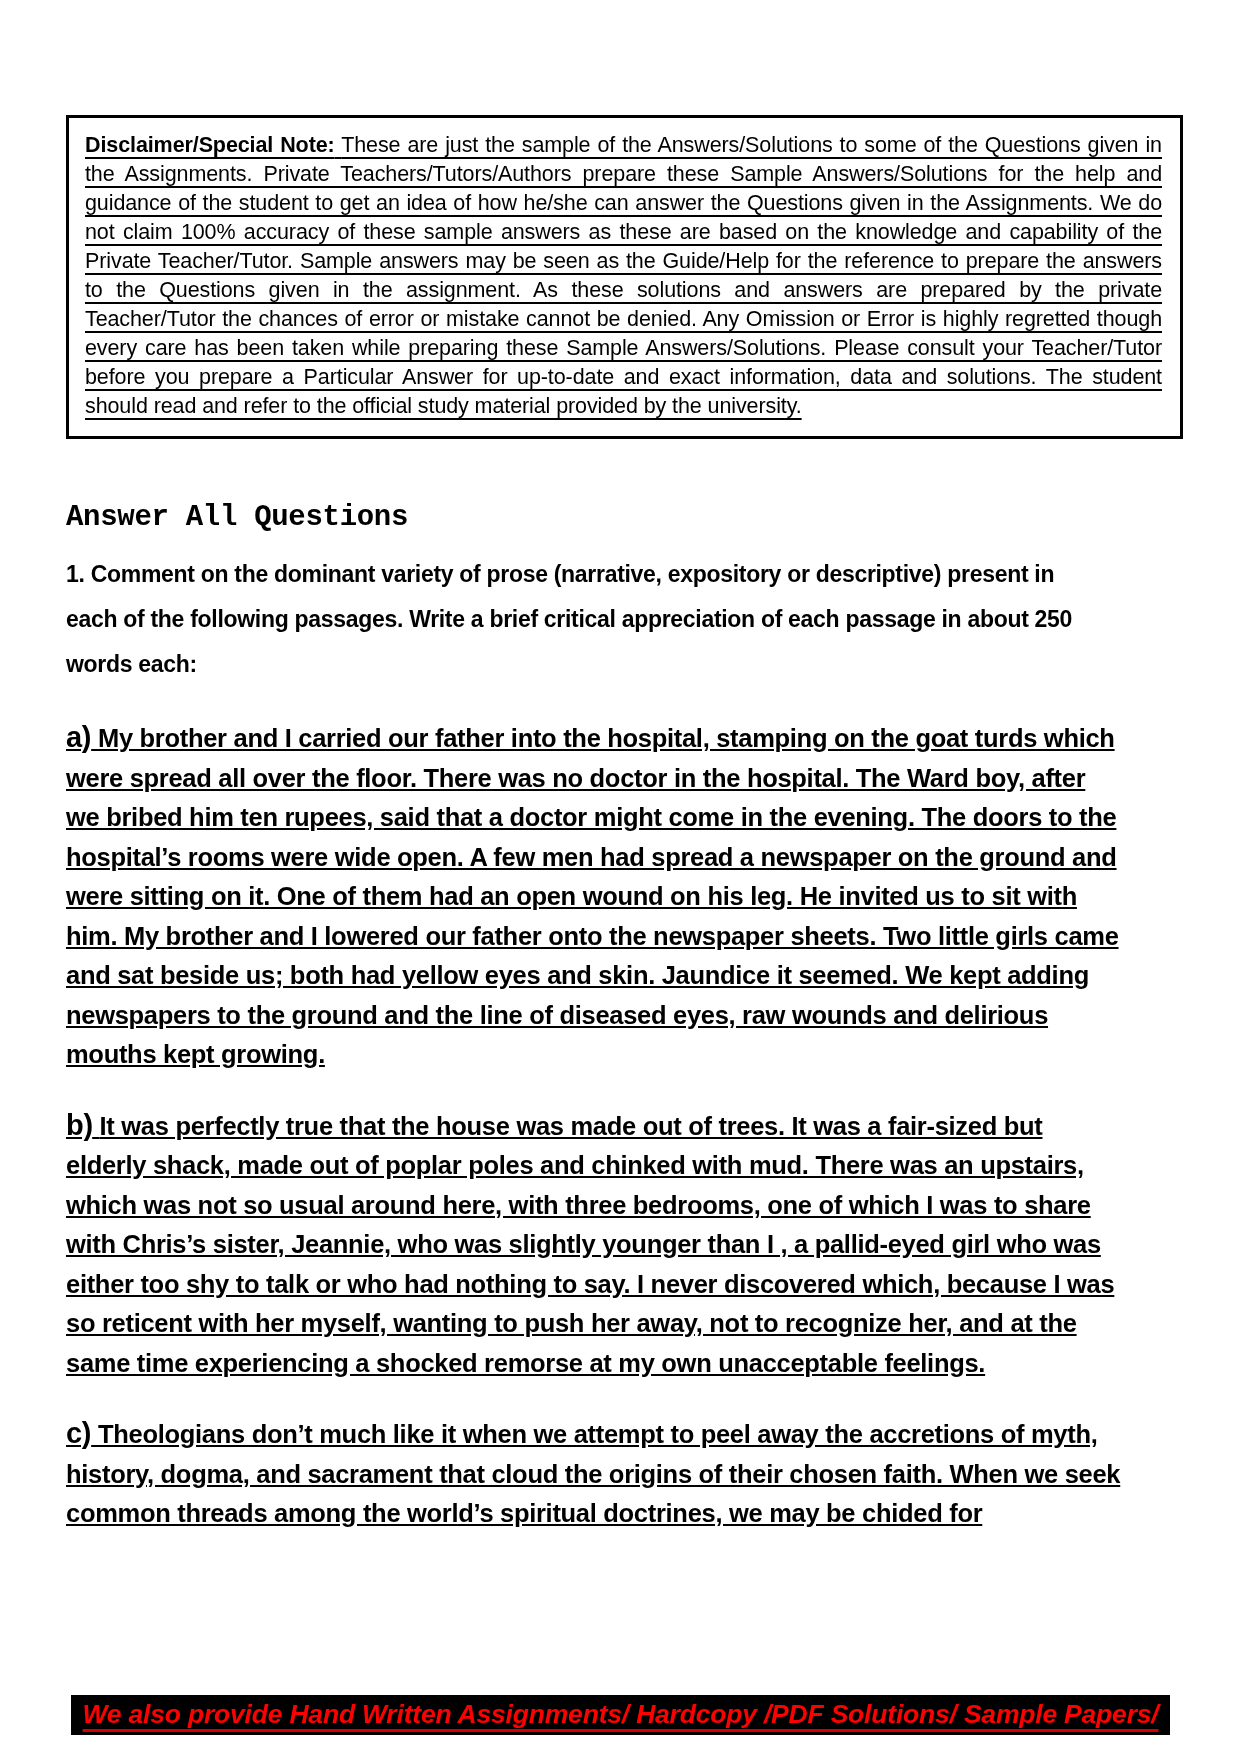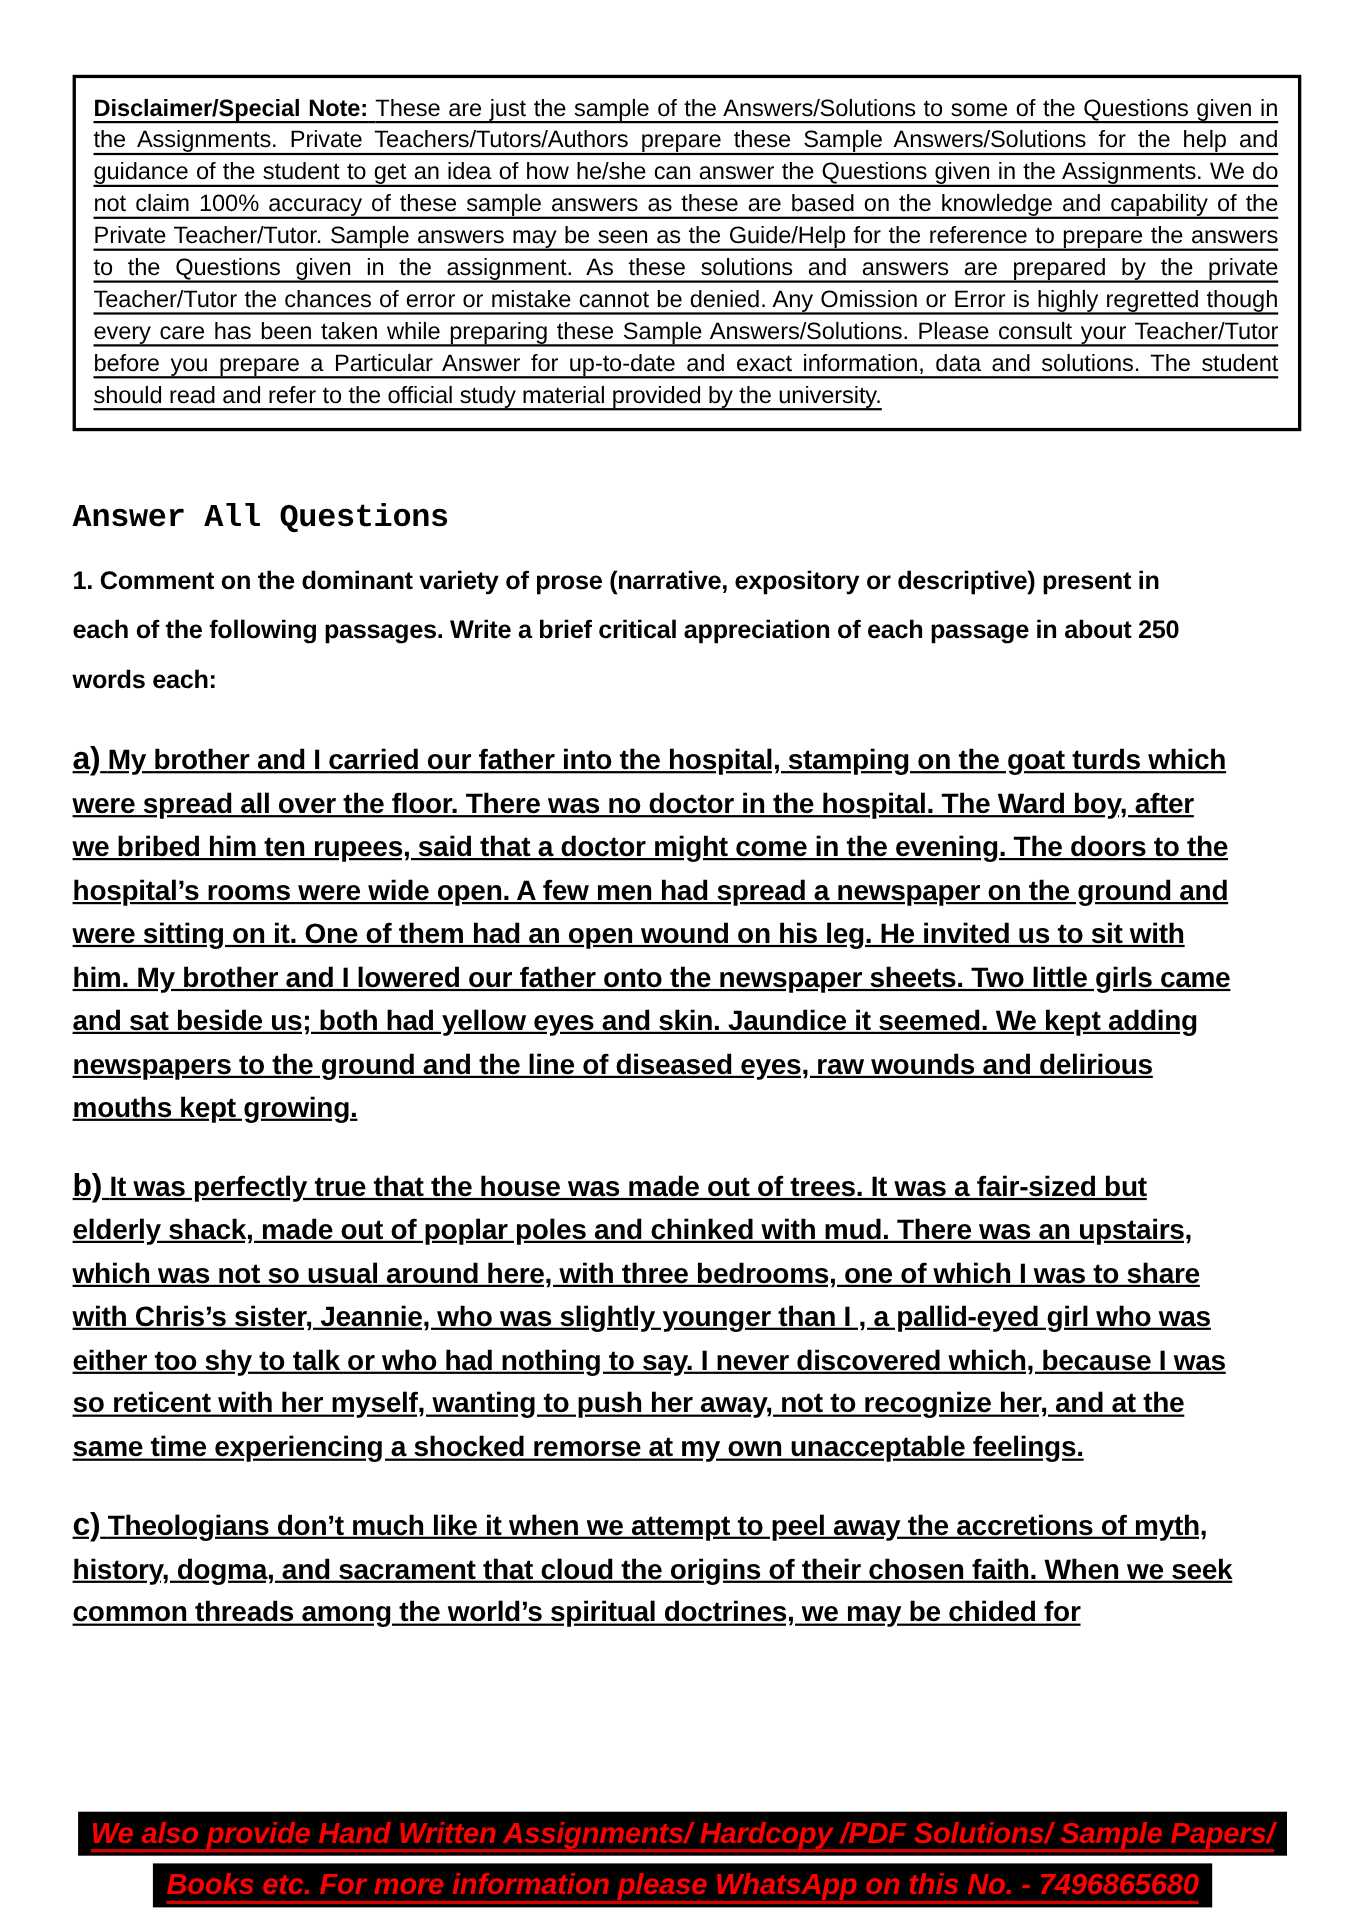--- a/index.html
+++ b/index.html
@@ -8,21 +8,21 @@
     width: 1241px;
     height: 1755px;
     position: relative;
     font-family: "Liberation Sans", "DejaVu Sans", sans-serif;
     color: #000000;
     overflow: hidden;
   }
   .page {
     position: absolute;
     inset: 0;
-    padding: 68px 58px 0 66px;
+    padding: 115px 58px 0 66px;
     border-radius: 15px;
   }
   
   .disclaimer-box {
     border: 3px solid #000000;
     width: 1117px;
     padding: 13px 18px 15px 16px;
   }
   .disclaimer-text {
     font-size: 21.5px;
@@ -104,16 +104,15 @@
   <h2 class="question-heading">1. Comment on the dominant variety of prose (narrative, expository or descriptive) present in each of the following passages. Write a brief critical appreciation of each passage in about 250 words each:</h2>
 
   <p class="passage"><span class="passage-marker">a)</span> <span>My brother and I carried our father into the hospital, stamping on the goat turds which were spread all over the floor. There was no doctor in the hospital. The Ward boy, after we bribed him ten rupees, said that a doctor might come in the evening. The doors to the hospital’s rooms were wide open. A few men had spread a newspaper on the ground and were sitting on it. One of them had an open wound on his leg. He invited us to sit with him. My brother and I lowered our father onto the newspaper sheets. Two little girls came and sat beside us; both had yellow eyes and skin. Jaundice it seemed. We kept adding newspapers to the ground and the line of diseased eyes, raw wounds and delirious mouths kept growing.</span></p>
 
   <p class="passage"><span class="passage-marker">b)</span> <span>It was perfectly true that the house was made out of trees. It was a fair-sized but elderly shack, made out of poplar poles and chinked with mud. There was an upstairs, which was not so usual around here, with three bedrooms, one of which I was to share with Chris’s sister, Jeannie, who was slightly younger than I , a pallid-eyed girl who was either too shy to talk or who had nothing to say. I never discovered which, because I was so reticent with her myself, wanting to push her away, not to recognize her, and at the same time experiencing a shocked remorse at my own unacceptable feelings.</span></p>
 
   <p class="passage"><span class="passage-marker">c)</span> <span>Theologians don’t much like it when we attempt to peel away the accretions of myth, history, dogma, and sacrament that cloud the origins of their chosen faith. When we seek common threads among the world’s spiritual doctrines, we may be chided for</span></p>
 
   <div class="footer">
     <div class="footer-line"><span class="hl">We also provide Hand Written Assignments/ Hardcopy /PDF Solutions/ Sample Papers/</span></div>
-    <div class="footer-line"><span class="hl">Books etc. For more information please WhatsApp on this No. - 7496865680</span></div>
   </div>
 
 </div>
 
 </body></html>

